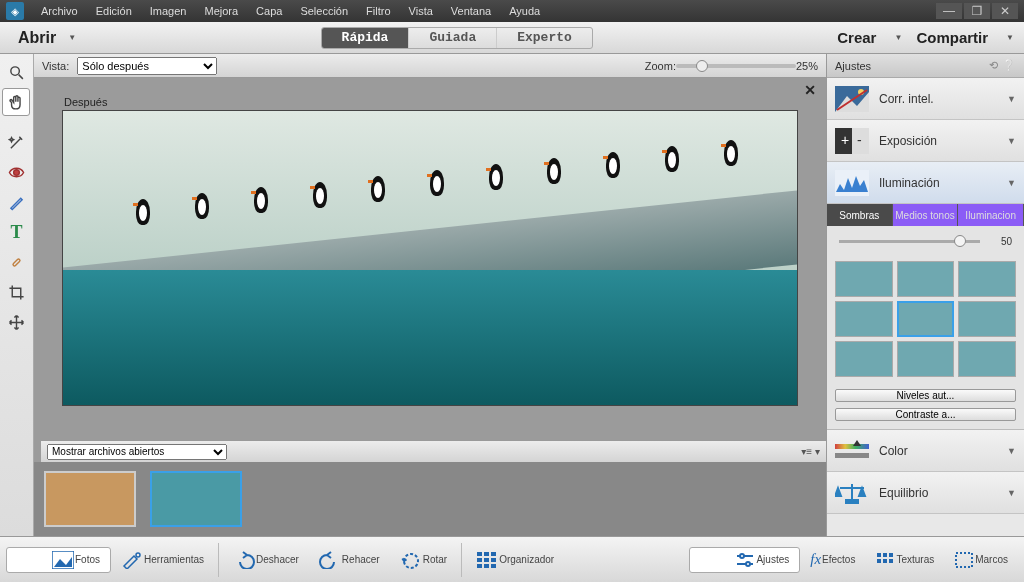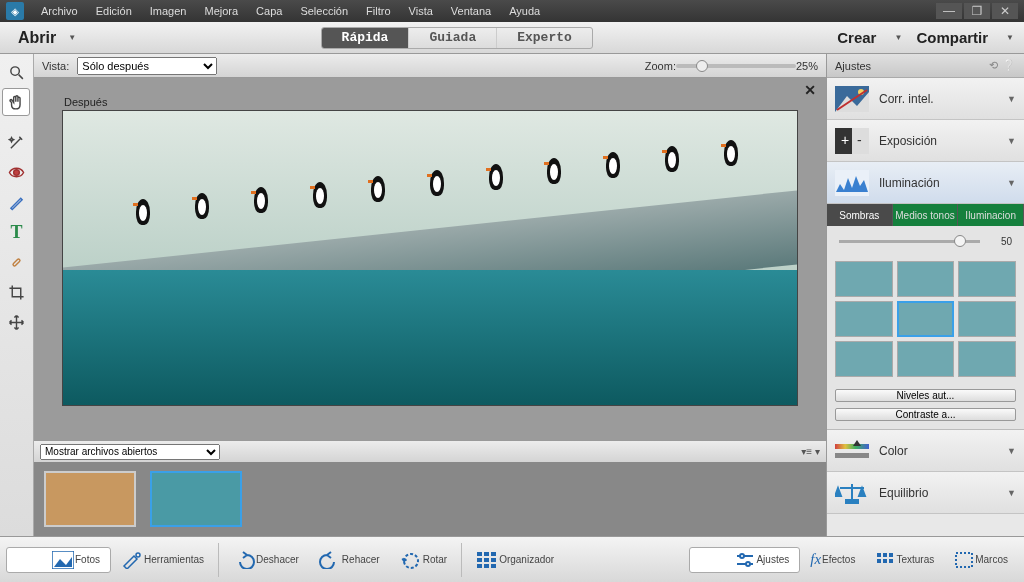--- a/index.html
+++ b/index.html
@@ -44,38 +44,38 @@
 .after-label{ font-size:11px; color:#222; margin-bottom:2px; margin-left:2px;}
 .canvas{ width:736px; height:296px; background:#6fb8c5; border:1px solid #444; position:relative; overflow:hidden;}
 .sky{ position:absolute; top:0;left:0;right:0;height:58%; background:linear-gradient(#dfe8e2,#b9cfc6);}
 .rock{ position:absolute; top:40%; left:0; right:0; height:25%; background:linear-gradient(#9aa9a9,#5d7b7c); transform:skewY(-6deg);}
 .water{ position:absolute; bottom:0; left:0; right:0; height:46%; background:linear-gradient(#2a8b96,#0d5a60);}
 .peng{ position:absolute; width:14px; height:26px;}
 .peng .body{width:100%;height:100%;background:#111;border-radius:50% 50% 40% 40%;}
 .peng .belly{position:absolute;top:6px;left:3px;width:8px;height:16px;background:#fff;border-radius:50%;}
 .peng .beak{position:absolute;top:4px;left:-3px;width:5px;height:3px;background:#e07020;}
 
-.filmstrip-bar{ height:22px; background:linear-gradient(#ececec,#d4d4d4); border-top:1px solid #999; display:flex; align-items:center; padding:0 6px;}
+.filmstrip-bar{ height:22px; background:linear-gradient(#ececec,#d4d4d4); border-top:1px solid #999; display:flex; align-items:center; padding:0 6px;margin-left:7px;}
 .filmstrip-bar select{ width:180px; height:16px; font-size:10px;}
 .filmstrip-bar .opts{ margin-left:auto; color:#555; font-size:10px;}
 .filmstrip{ height:74px; background:#888; display:flex; align-items:center; padding:0 10px; gap:14px;}
 .thumb{ width:92px; height:56px; border:2px solid #ccc; background:#c89860; position:relative;}
 .thumb.sel{ border:2px solid #3aa0e8; }
 .thumb.t2{background:#4a9aa5;}
 
 
 .rpanel{ width:210px; background:#e8e8e8; border-left:1px solid #999; display:flex; flex-direction:column;}
 .rpanel .rhead{ height:24px; background:linear-gradient(#e0e0e0,#c8c8c8); border-bottom:1px solid #aaa; display:flex; align-items:center; padding:0 8px; font-size:11px; color:#333;}
 .rhead .ricons{margin-left:auto; display:flex; gap:4px; color:#888;}
 .adj{ height:42px; border-bottom:1px solid #c4c4c4; display:flex; align-items:center; padding:8px 8px; gap:10px; cursor:pointer; background:linear-gradient(#f2f2f2,#e0e0e0);}
 .adj .aicon{ width:34px; height:30px; display:flex; align-items:center; justify-content:center;}
 .adj .alabel{ font-size:12px; color:#333;}
 .adj .achev{ margin-left:auto; font-size:9px; color:#666;}
 .adj.active{ background:linear-gradient(#e8eef5,#d0dcec);}
-.subtab-row{ display:flex; background:#15803d; height:22px;}
+.subtab-row{ display:flex; background:#8b5cf6; height:22px;}
 .subtab{ flex:1; font-size:10px; color:#ddd; display:flex; align-items:center; justify-content:center; cursor:pointer; border-right:1px solid #555;}
 .subtab.active{ background:#4a4a4a; color:#fff;}
 .slider-row{ padding:10px 12px; display:flex; align-items:center; gap:12px; background:#e4e4e4;}
 .slider-row .tr{ flex:1; height:3px; background:#aaa; position:relative;}
 .slider-row .kn{ position:absolute; top:-5px; right:14px; width:12px;height:12px;background:#f4f4f4;border:1px solid #888;border-radius:50%;}
 .slider-row .val{ font-size:10px; color:#333; width:20px; text-align:right;}
 .preset-grid{ padding:4px 8px 8px; display:grid; grid-template-columns:repeat(3,1fr); gap:4px; background:#e4e4e4;}
 .preset{ height:36px; background:#6fa8b0; border:1px solid #aaa;}
 .preset.sel{ border:2px solid #3aa0e8;}
 .btn-row{ display:flex; gap:6px; padding:4px 8px 8px; background:#e4e4e4; border-bottom:1px solid #bbb;flex-direction:column;}

